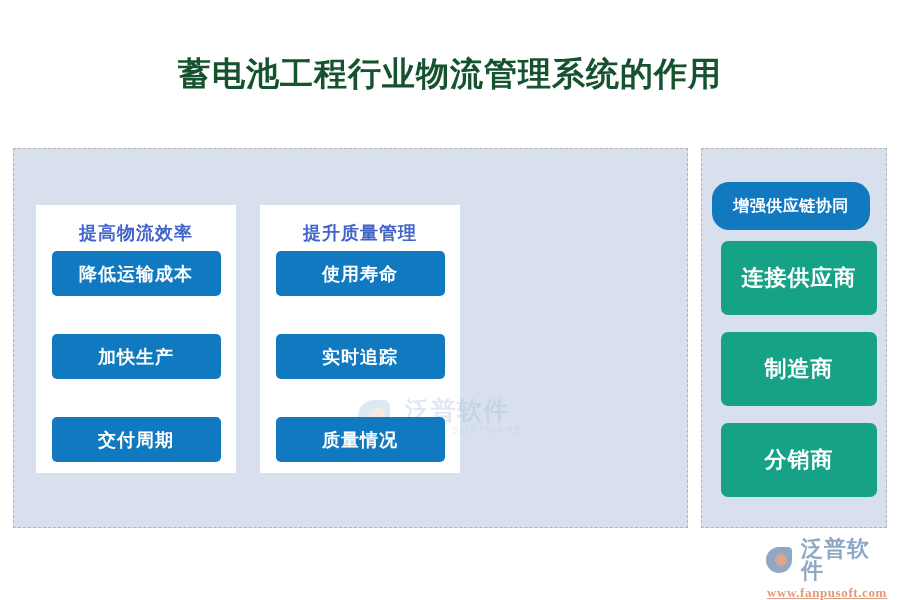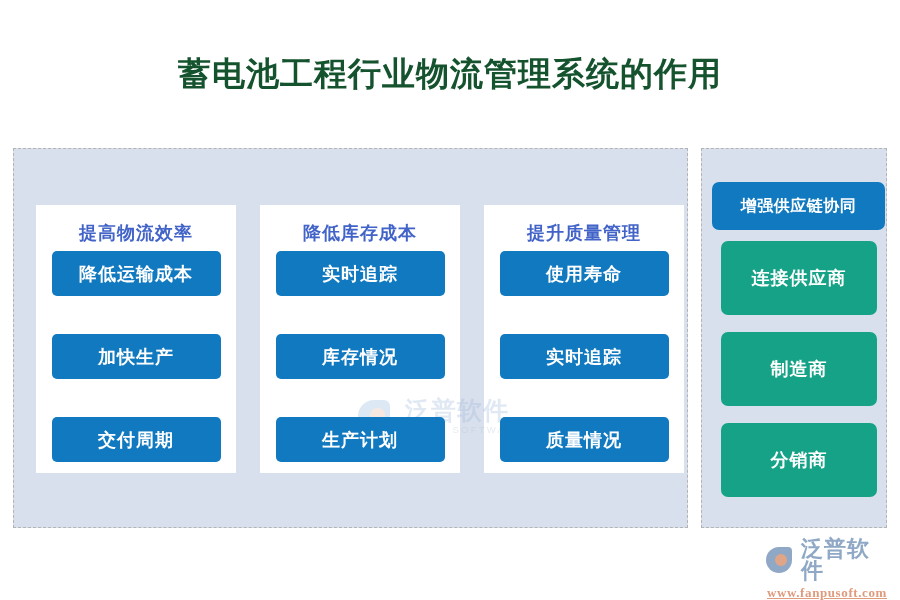--- a/index.html
+++ b/index.html
@@ -137,24 +137,24 @@
     white-space: nowrap;
     position: relative;
     z-index: 4;
   }
 
   
   .chain-header {
     position: absolute;
     left: 10px;
     top: 33px;
-    width: 173px;
+    width: 158px;
     height: 48px;
     background: #1079bf;
-    border-radius: 7px;
+    border-radius: 17px;
     color: #ffffff;
     font-family: "Liberation Serif", "DejaVu Serif", serif;
     font-size: 16px;
     font-weight: 700;
     letter-spacing: 0.5px;
     display: flex;
     align-items: center;
     justify-content: center;
     white-space: nowrap;
   }
@@ -166,21 +166,21 @@
     flex-direction: column;
     gap: 17px;
   }
   .chain-chip {
     width: 156px;
     height: 74px;
     background: #15a287;
     border-radius: 7px;
     color: #ffffff;
     font-family: "Liberation Serif", "DejaVu Serif", serif;
-    font-size: 18px;
+    font-size: 22px;
     font-weight: 700;
     letter-spacing: 1px;
     display: flex;
     align-items: center;
     justify-content: center;
     white-space: nowrap;
   }
 
   
   .brand-logo {
@@ -244,28 +244,20 @@
 
     <div class="column-card">
       <div class="column-title">提高物流效率</div>
       <div class="item-list">
         <div class="item-chip">降低运输成本</div>
         <div class="item-chip">加快生产</div>
         <div class="item-chip">交付周期</div>
       </div>
     </div>
 
-    <div class="column-card">
-      <div class="column-title">降低库存成本</div>
-      <div class="item-list">
-        <div class="item-chip">实时追踪</div>
-        <div class="item-chip">库存情况</div>
-        <div class="item-chip">生产计划</div>
-      </div>
-    </div>
 
     <div class="column-card">
       <div class="column-title">提升质量管理</div>
       <div class="item-list">
         <div class="item-chip">使用寿命</div>
         <div class="item-chip">实时追踪</div>
         <div class="item-chip">质量情况</div>
       </div>
     </div>
 

